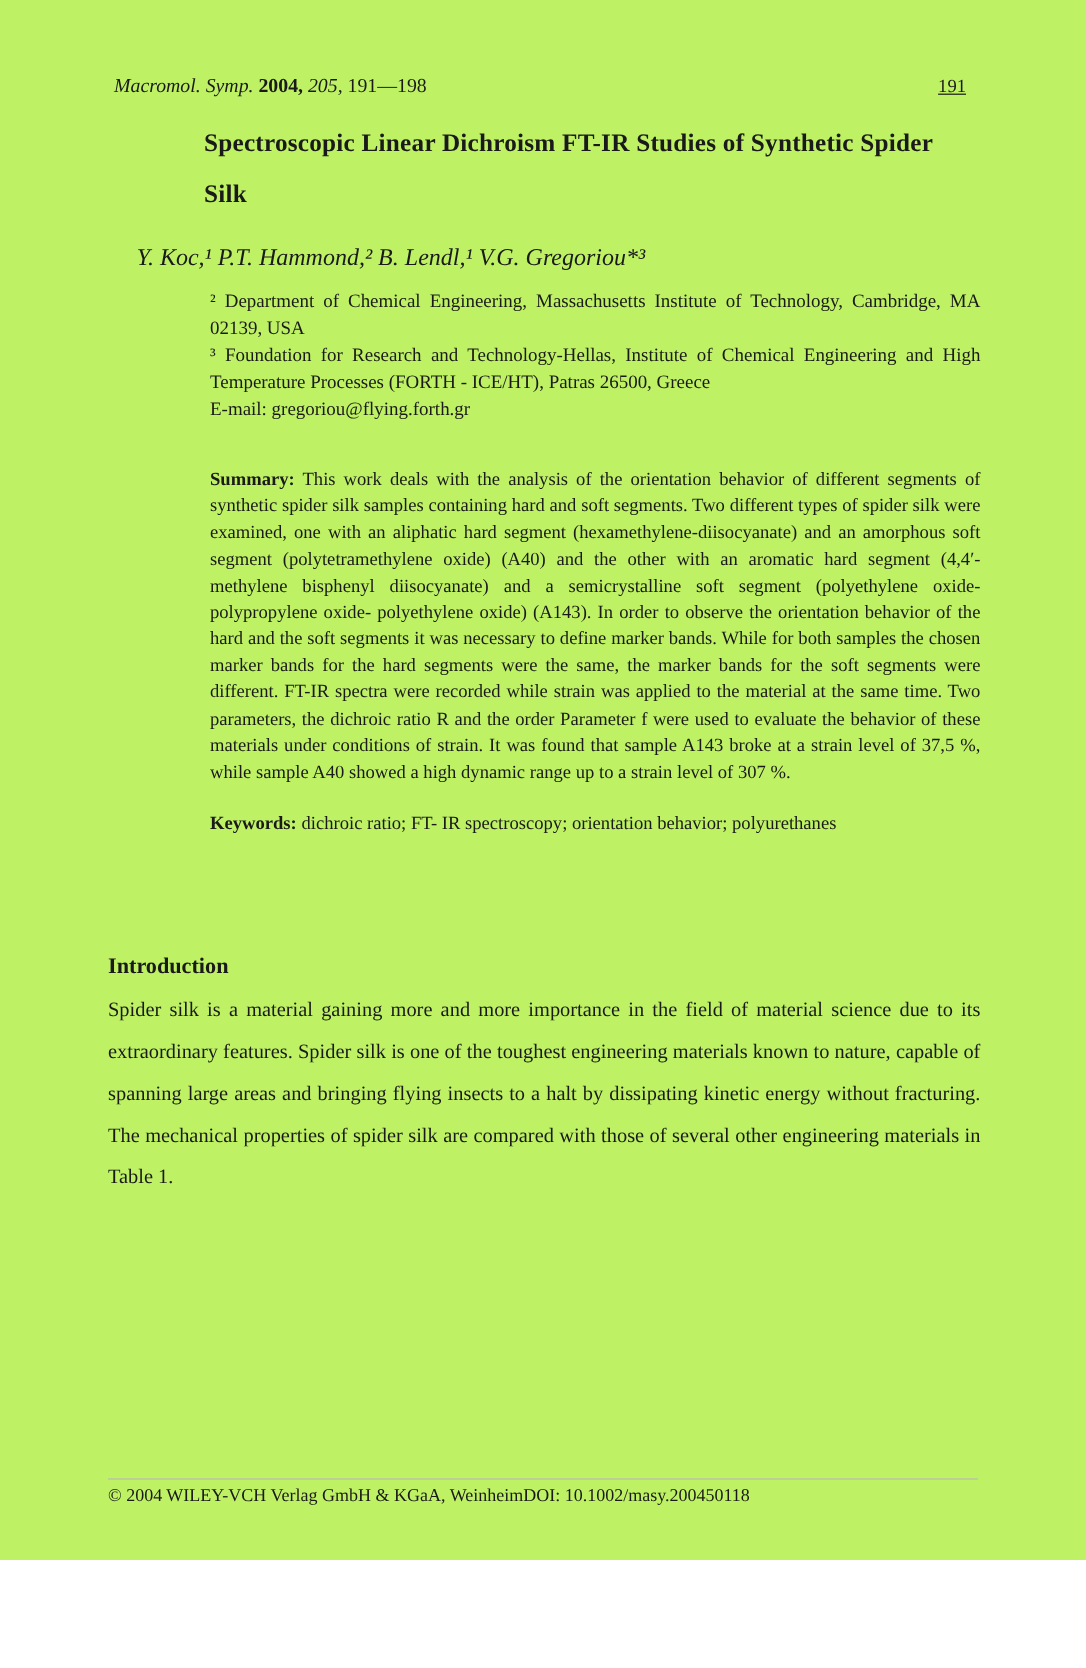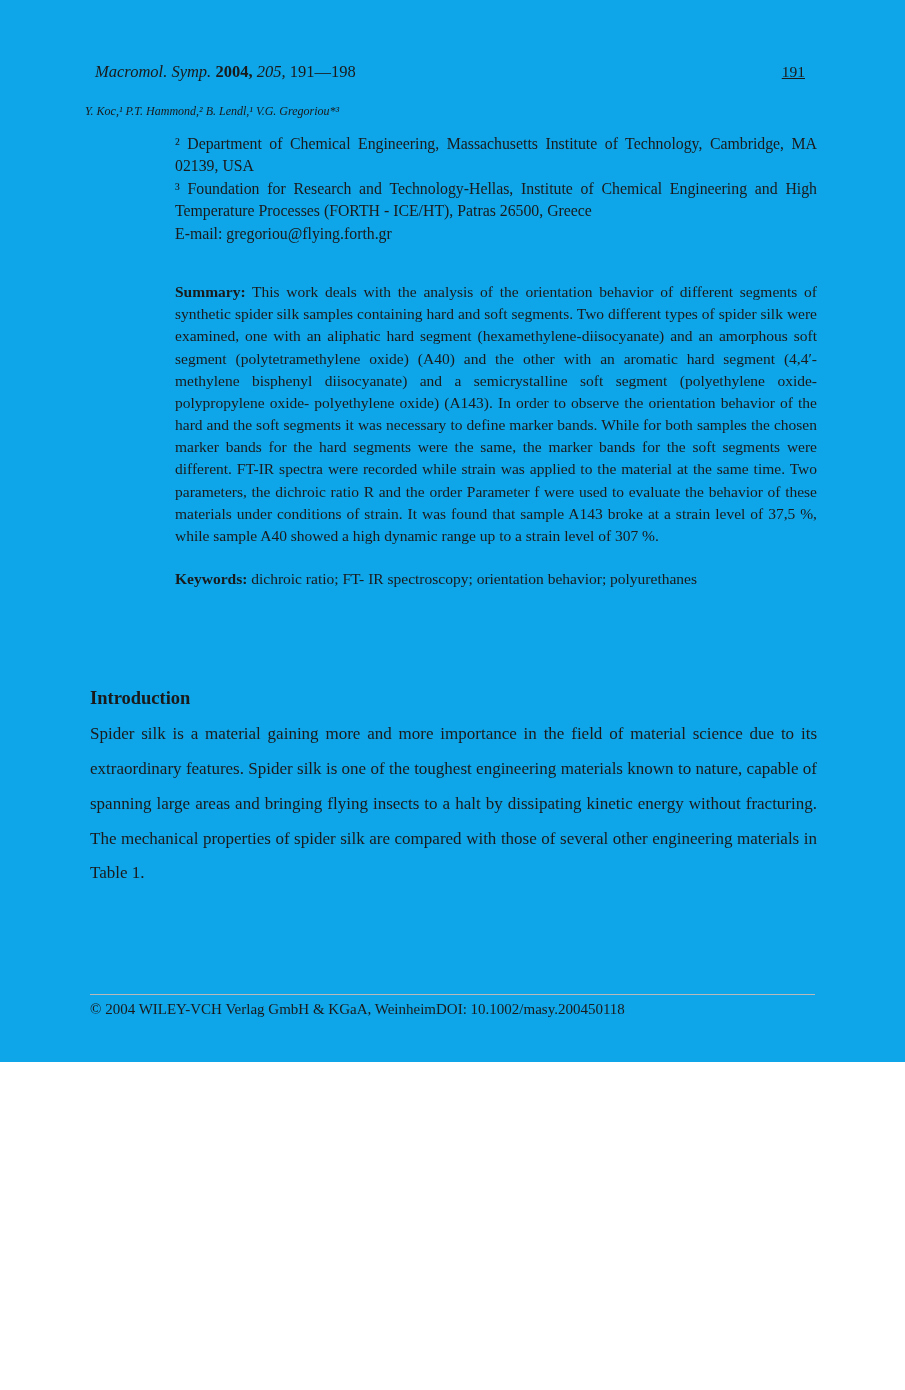--- a/index.html
+++ b/index.html
@@ -3,22 +3,22 @@
 <meta charset="utf-8">
 <style>
   html, body {
     margin: 0;
     padding: 0;
     background: #ffffff;
   }
   .page {
     position: relative;
     width: 905px;
-    height: 1062px;
-    background: #0ea5e9;
+    height: 1300px;
+    background: #bef264;
     font-family: "Liberation Serif", serif;
     color: #1a1a1a;
     overflow: hidden;
     box-sizing: border-box;
   }
   .running-head {
     display: flex;
     justify-content: space-between;
     align-items: baseline;
     margin: 62px 100px 0 95px;
@@ -30,22 +30,22 @@
   .running-head .pageno { font-size: 15.5px; text-decoration: underline; }
 
   .title-block {
     margin: 16px 95px 0 170px;
     font-size: 21px;
     font-weight: bold;
     line-height: 2.0;
     letter-spacing: 0.2px;
   }
   .authors {
-    margin: 22px 95px 0 85px;
-    font-size: 12px;
+    margin: 22px 95px 0 114px;
+    font-size: 20px;
     font-style: italic;
   }
   .affiliations {
     margin: 14px 0 0 175px;
     width: 642px;
     font-size: 15.8px;
     line-height: 1.42;
     text-align: justify;
   }
   .affiliations p { margin: 0; }
@@ -99,20 +99,21 @@
   <div class="running-head">
     <div>
       <span class="journal">Macromol. Symp.</span>
       <span class="year">2004,</span>
       <span class="volume">205,</span>
       <span class="pages">191—198</span>
     </div>
     <div class="pageno">191</div>
   </div>
 
+  <h1 class="title-block" style="margin-top:16px;">Spectroscopic Linear Dichroism FT-IR Studies of Synthetic Spider Silk</h1>
 
   <div class="authors">Y. Koc,¹ P.T. Hammond,² B. Lendl,¹ V.G. Gregoriou*³</div>
 
   <div class="affiliations">
     <p>² Department of Chemical Engineering, Massachusetts Institute of Technology, Cambridge, MA 02139, USA</p>
     <p>³ Foundation for Research and Technology-Hellas, Institute of Chemical Engineering and High Temperature Processes (FORTH - ICE/HT), Patras 26500, Greece</p>
     <p>E-mail: gregoriou@flying.forth.gr</p>
   </div>
 
   <div class="summary">

